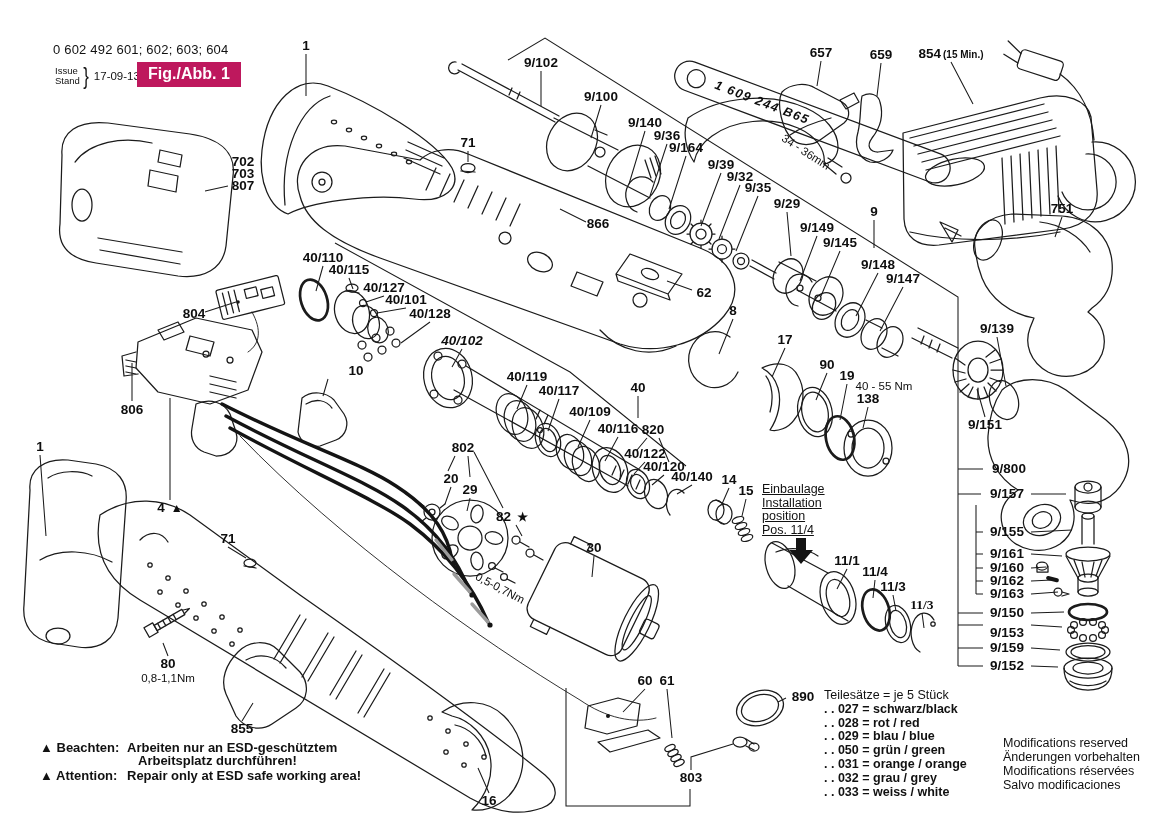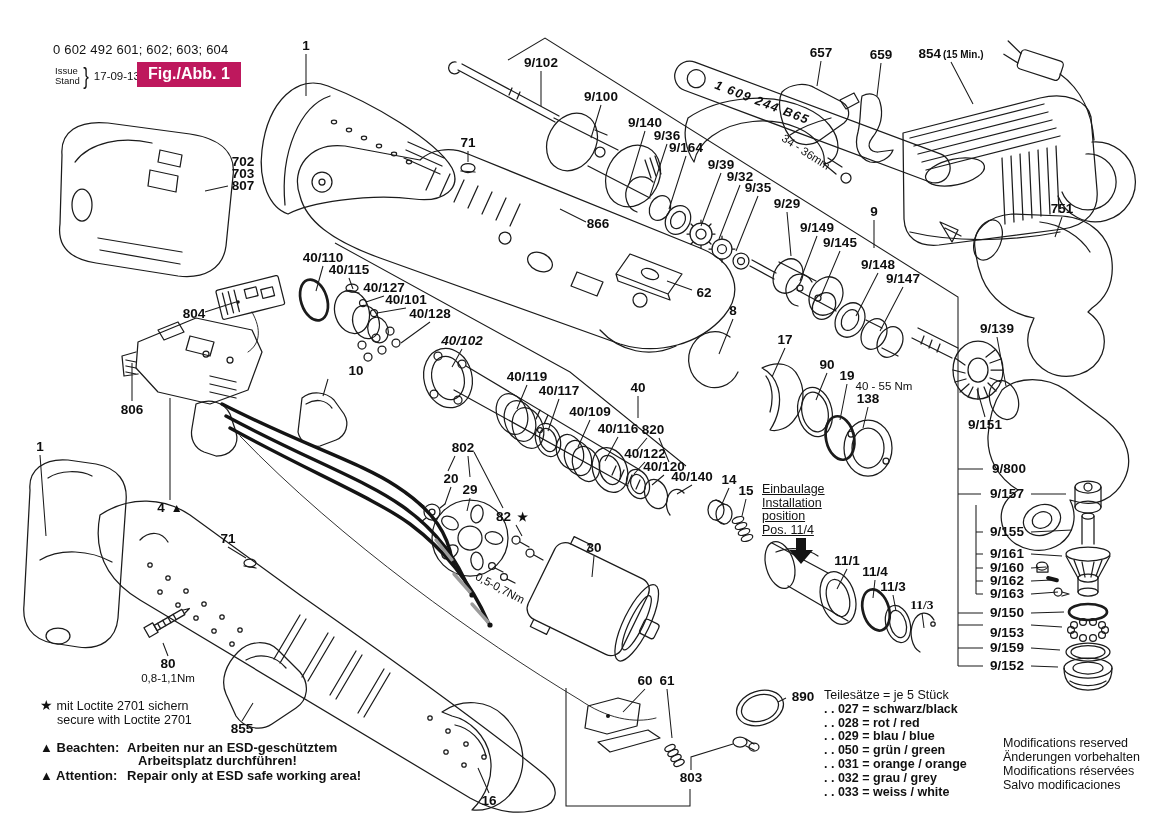--- a/index.html
+++ b/index.html
@@ -545,24 +545,20 @@
       </div>
   </div>
 
   <div class="mods" id="mods">
       <div>Modifications reserved</div>
       <div>Änderungen vorbehalten</div>
       <div>Modifications réservées</div>
       <div>Salvo modificaciones</div>
     </div>
 
-  <div class="note-loc">
-    <div><span class="star">★</span><span>mit Loctite 2701 sichern</span></div>
-    <div class="in">secure with Loctite 2701</div>
-  </div>
   <div class="esd" style="left:40px;top:741px;">
     <span>▲</span>
     <span>Beachten:</span>
   </div>
   <div class="esd" style="left:127px;top:741px;">Arbeiten nur an ESD-geschütztem</div>
   <div class="esd" style="left:138px;top:754px;">Arbeitsplatz durchführen!</div>
   <div class="esd" style="left:40px;top:769px;">
     <span>▲</span>
     <span>Attention:</span>
   </div>

